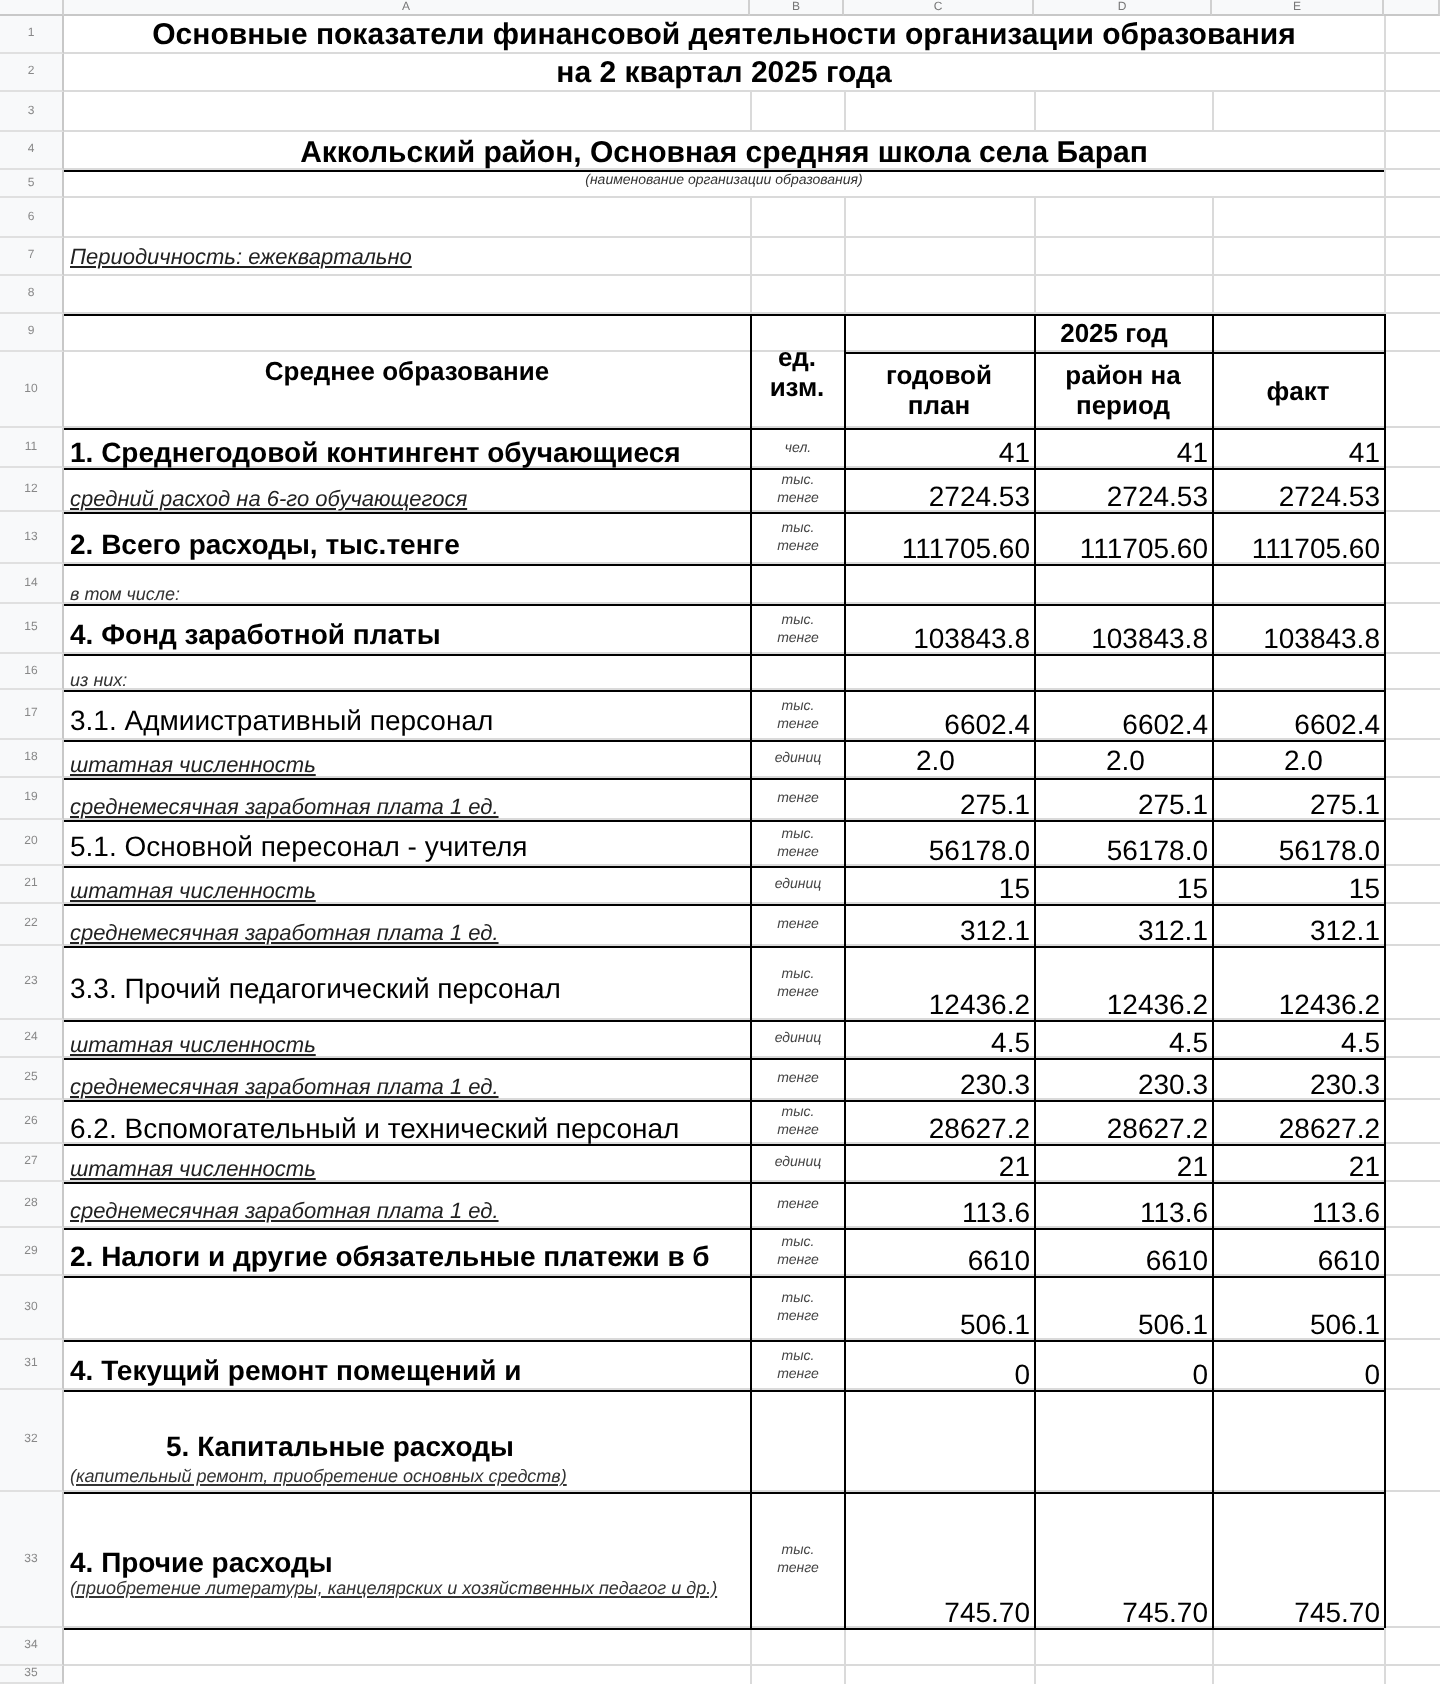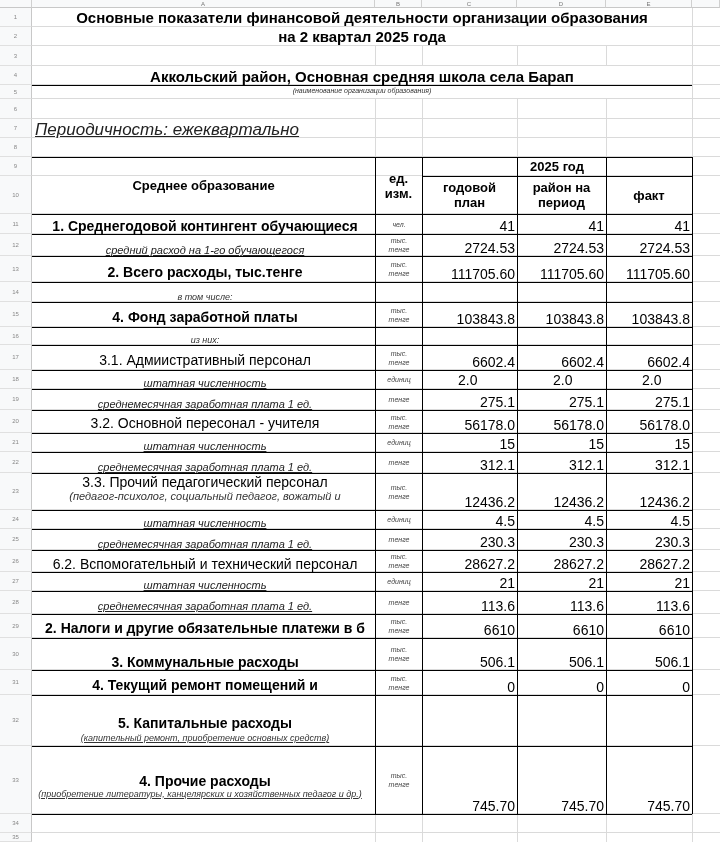--- a/index.html
+++ b/index.html
@@ -7,26 +7,26 @@
   .grid { position:absolute; left:0; top:0; width:720px; height:842px; }
   .colhdr { position:absolute; top:0; height:8px; border-bottom:1px solid #c8c8c8; background:#f8f9fa; font-size:6px; color:#777; text-align:center; line-height:8px; box-sizing:border-box; border-right:1px solid #d0d0d0; }
   .rowhdr { position:absolute; left:0; width:32px; background:#f8f9fa; font-size:6px; color:#888; text-align:center; box-sizing:border-box; border-bottom:1px solid #e0e0e0; border-right:1px solid #c8c8c8; display:flex; align-items:center; justify-content:center; }
   .hline { position:absolute; height:0; border-top:1px solid #dadada; }
   .vline { position:absolute; width:0; border-left:1px solid #dadada; }
   .bh { position:absolute; height:0; border-top:1.5px solid #000; }
   .bv { position:absolute; width:0; border-left:1.5px solid #000; }
   .cell { position:absolute; box-sizing:border-box; overflow:hidden; white-space:nowrap; }
   .t-title { font-weight:bold; font-size:15px; text-align:center; }
   .t-sub { font-style:italic; font-size:7px; color:#333; text-align:center; }
-  .t-period { font-style:italic; font-size:17px; text-decoration:underline; color:#222; }
+  .t-period { font-style:italic; font-size:11px; text-decoration:underline; color:#222; }
   .t-hdr { font-weight:bold; font-size:13px; text-align:center; line-height:15px; }
   .unit { font-style:italic; font-size:7px; color:#444; text-align:center; line-height:9px; display:flex; flex-direction:column; justify-content:center; align-items:center; }
   .num { font-size:14px; text-align:right; padding-right:2px; display:flex; align-items:flex-end; justify-content:flex-end; }
   .num.left { justify-content:flex-start; padding-left:36px; }
-  .lbl { padding-left:3px; display:flex; flex-direction:column; justify-content:flex-end;text-align:center; }
+  .lbl { padding-left:3px; display:flex; flex-direction:column; justify-content:flex-end; }
   .lbl-b { font-weight:bold; font-size:14px; }
   .lbl-n { font-size:14px; }
   .lbl-i { font-style:italic; font-size:11px; text-decoration:underline; color:#222; }
   .lbl-is { font-style:italic; font-size:9px; color:#333; }
 </style>
 </head>
 <body>
 
 <div class="grid" id="grid">
     <div class="colhdr" style="left: 32px; width: 343px;">A</div>
@@ -175,21 +175,21 @@
     <div class="cell lbl" style="left: 32px; top: 214px; width: 343px; height: 20px;">
       <span class="lbl-b" style="margin-bottom: 0px;">1. Среднегодовой контингент обучающиеся</span>
     </div>
     <div class="cell unit" style="left: 376px; top: 214px; width: 46px; height: 20px;">
       <span style="white-space: normal; width: 30px;">чел.</span>
     </div>
     <div class="cell num" style="left: 422px; top: 214px; width: 95px; height: 20px;">41</div>
     <div class="cell num" style="left: 517px; top: 214px; width: 89px; height: 20px;">41</div>
     <div class="cell num" style="left: 606px; top: 214px; width: 86px; height: 20px;">41</div>
     <div class="cell lbl" style="left: 32px; top: 234px; width: 343px; height: 22px;">
-      <span class="lbl-i" style="margin-bottom: 0px;">средний расход на 1-го обучающегося</span>
+      <span class="lbl-i" style="margin-bottom: 0px;">средний расход на 6-го обучающегося</span>
     </div>
     <div class="cell unit" style="left: 376px; top: 234px; width: 46px; height: 22px;">
       <span style="white-space: normal; width: 30px;">тыс. тенге</span>
     </div>
     <div class="cell num" style="left: 422px; top: 234px; width: 95px; height: 22px;">2724.53</div>
     <div class="cell num" style="left: 517px; top: 234px; width: 89px; height: 22px;">2724.53</div>
     <div class="cell num" style="left: 606px; top: 234px; width: 86px; height: 22px;">2724.53</div>
     <div class="cell lbl" style="left: 32px; top: 256px; width: 343px; height: 26px;">
       <span class="lbl-b" style="margin-bottom: 2px;">2. Всего расходы, тыс.тенге</span>
     </div>
@@ -247,21 +247,21 @@
     <div class="cell lbl" style="left: 32px; top: 389px; width: 343px; height: 21px;">
       <span class="lbl-i" style="margin-bottom: 0px;">среднемесячная заработная плата 1 ед.</span>
     </div>
     <div class="cell unit" style="left: 376px; top: 389px; width: 46px; height: 21px;">
       <span style="white-space: normal; width: 30px;">тенге</span>
     </div>
     <div class="cell num" style="left: 422px; top: 389px; width: 95px; height: 21px;">275.1</div>
     <div class="cell num" style="left: 517px; top: 389px; width: 89px; height: 21px;">275.1</div>
     <div class="cell num" style="left: 606px; top: 389px; width: 86px; height: 21px;">275.1</div>
     <div class="cell lbl" style="left: 32px; top: 410px; width: 343px; height: 23px;">
-      <span class="lbl-n" style="margin-bottom: 2px;">3.2. Основной пересонал - учителя</span>
+      <span class="lbl-n" style="margin-bottom: 2px;">5.1. Основной пересонал - учителя</span>
     </div>
     <div class="cell unit" style="left: 376px; top: 410px; width: 46px; height: 23px;">
       <span style="white-space: normal; width: 30px;">тыс. тенге</span>
     </div>
     <div class="cell num" style="left: 422px; top: 410px; width: 95px; height: 23px;">56178.0</div>
     <div class="cell num" style="left: 517px; top: 410px; width: 89px; height: 23px;">56178.0</div>
     <div class="cell num" style="left: 606px; top: 410px; width: 86px; height: 23px;">56178.0</div>
     <div class="cell lbl" style="left: 32px; top: 433px; width: 343px; height: 19px;">
       <span class="lbl-i" style="margin-bottom: 0px;">штатная численность</span>
     </div>
@@ -275,21 +275,20 @@
       <span class="lbl-i" style="margin-bottom: 0px;">среднемесячная заработная плата 1 ед.</span>
     </div>
     <div class="cell unit" style="left: 376px; top: 452px; width: 46px; height: 21px;">
       <span style="white-space: normal; width: 30px;">тенге</span>
     </div>
     <div class="cell num" style="left: 422px; top: 452px; width: 95px; height: 21px;">312.1</div>
     <div class="cell num" style="left: 517px; top: 452px; width: 89px; height: 21px;">312.1</div>
     <div class="cell num" style="left: 606px; top: 452px; width: 86px; height: 21px;">312.1</div>
     <div class="cell lbl" style="left: 32px; top: 465px; width: 343px; height: 37px;">
       <span class="lbl-n">3.3. Прочий педагогический персонал</span>
-      <span class="lbl-is" style="font-size: 11px;">(педагог-психолог, социальный педагог, вожатый и</span>
     </div>
     <div class="cell unit" style="left: 376px; top: 473px; width: 46px; height: 37px;">
       <span style="white-space: normal; width: 30px;">тыс. тенге</span>
     </div>
     <div class="cell num" style="left: 422px; top: 473px; width: 95px; height: 37px;">12436.2</div>
     <div class="cell num" style="left: 517px; top: 473px; width: 89px; height: 37px;">12436.2</div>
     <div class="cell num" style="left: 606px; top: 473px; width: 86px; height: 37px;">12436.2</div>
     <div class="cell lbl" style="left: 32px; top: 510px; width: 343px; height: 19px;">
       <span class="lbl-i" style="margin-bottom: 0px;">штатная численность</span>
     </div>
@@ -338,39 +337,38 @@
     <div class="cell lbl" style="left: 32px; top: 614px; width: 343px; height: 24px;">
       <span class="lbl-b" style="margin-bottom: 2px;">2. Налоги и другие обязательные платежи в б</span>
     </div>
     <div class="cell unit" style="left: 376px; top: 614px; width: 46px; height: 24px;">
       <span style="white-space: normal; width: 30px;">тыс. тенге</span>
     </div>
     <div class="cell num" style="left: 422px; top: 614px; width: 95px; height: 24px;">6610</div>
     <div class="cell num" style="left: 517px; top: 614px; width: 89px; height: 24px;">6610</div>
     <div class="cell num" style="left: 606px; top: 614px; width: 86px; height: 24px;">6610</div>
     <div class="cell lbl" style="left: 32px; top: 638px; width: 343px; height: 32px;">
-      <span class="lbl-b">3. Коммунальные расходы</span>
     </div>
     <div class="cell unit" style="left: 376px; top: 638px; width: 46px; height: 32px;">
       <span style="white-space: normal; width: 30px;">тыс. тенге</span>
     </div>
     <div class="cell num" style="left: 422px; top: 638px; width: 95px; height: 32px;">506.1</div>
     <div class="cell num" style="left: 517px; top: 638px; width: 89px; height: 32px;">506.1</div>
     <div class="cell num" style="left: 606px; top: 638px; width: 86px; height: 32px;">506.1</div>
     <div class="cell lbl" style="left: 32px; top: 670px; width: 343px; height: 25px;">
       <span class="lbl-b" style="margin-bottom: 2px;">4. Текущий ремонт помещений и</span>
     </div>
     <div class="cell unit" style="left: 376px; top: 670px; width: 46px; height: 25px;">
       <span style="white-space: normal; width: 30px;">тыс. тенге</span>
     </div>
     <div class="cell num" style="left: 422px; top: 670px; width: 95px; height: 25px;">0</div>
     <div class="cell num" style="left: 517px; top: 670px; width: 89px; height: 25px;">0</div>
     <div class="cell num" style="left: 606px; top: 670px; width: 86px; height: 25px;">0</div>
     <div class="cell lbl" style="left: 32px; top: 695px; width: 343px; height: 51px; justify-content: flex-end;">
-      <span class="lbl-b" style="margin-bottom: 2px;">5. Капитальные расходы</span>
+      <span class="lbl-b" style="margin-bottom: 2px; margin-left: 48px;">5. Капитальные расходы</span>
       <span class="lbl-is" style="text-decoration: underline; margin-bottom: 3px;">(капительный ремонт, приобретение основных средств)</span>
     </div>
     <div class="cell unit" style="left: 376px; top: 695px; width: 46px; height: 51px;">
       <span style="white-space: normal; width: 30px;"></span>
     </div>
     <div class="cell num" style="left: 422px; top: 695px; width: 95px; height: 51px;"></div>
     <div class="cell num" style="left: 517px; top: 695px; width: 89px; height: 51px;"></div>
     <div class="cell num" style="left: 606px; top: 695px; width: 86px; height: 51px;"></div>
     <div class="cell lbl" style="left: 32px; top: 746px; width: 343px; height: 68px; justify-content: center; padding-top: 12px;">
       <span class="lbl-b">4. Прочие расходы</span>

